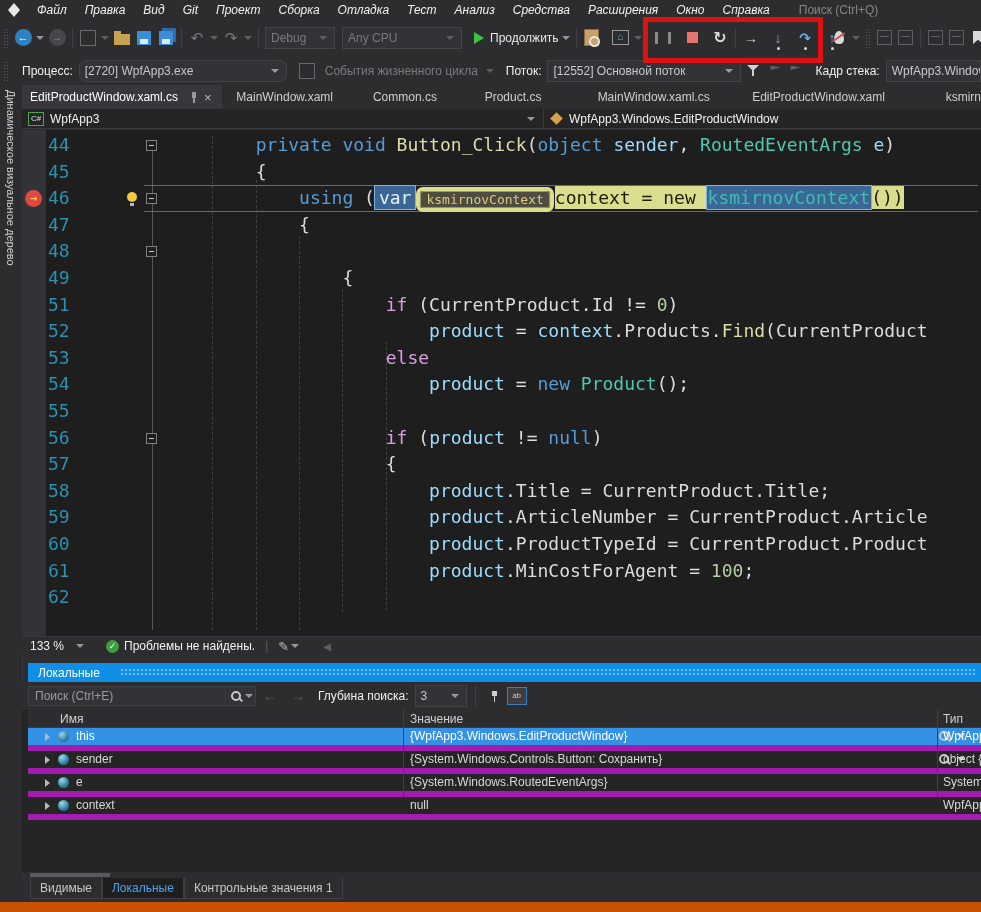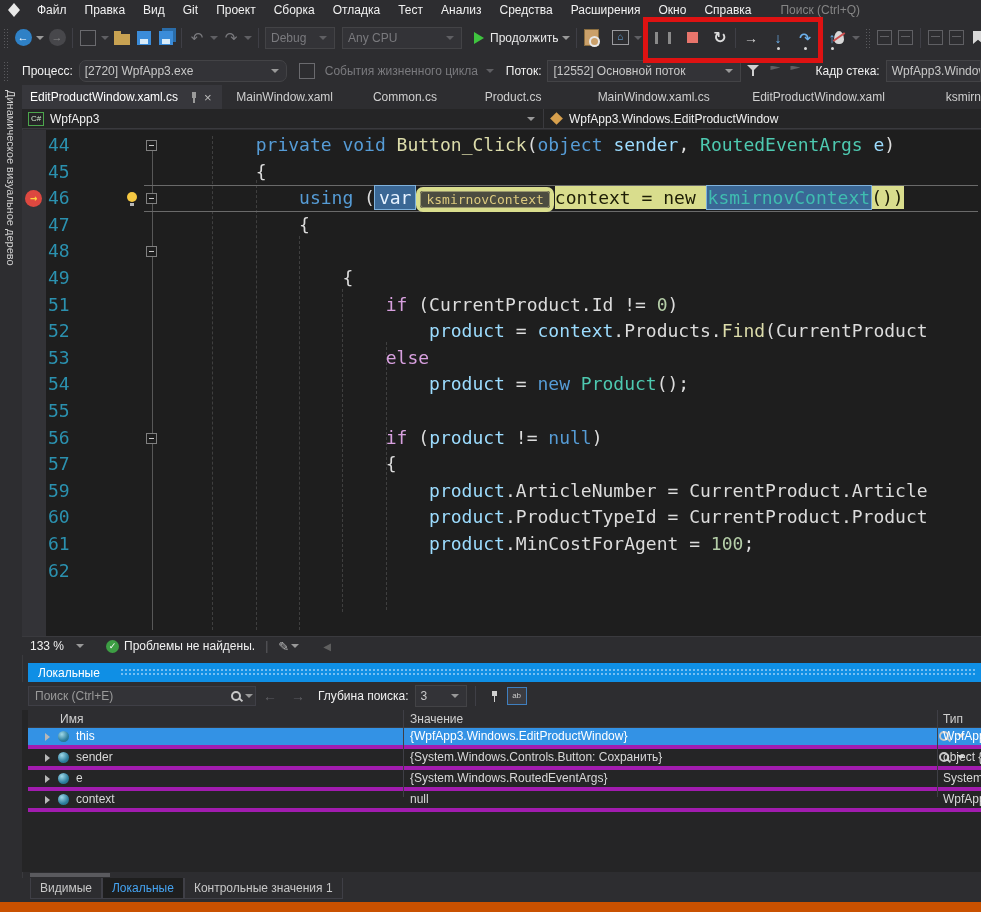--- a/index.html
+++ b/index.html
@@ -5,21 +5,21 @@
   html,body{margin:0;padding:0;background:#2d2d30;}
   body{position:relative;width:981px;height:912px;overflow:hidden;
        font-family:"Liberation Sans","DejaVu Sans",sans-serif;color:#f1f1f1;font-size:12px;}
   
   #menu-bar{position:absolute;top:0;left:0;right:0;height:19px;display:flex;align-items:center;background:#2d2d30;}
   .vs-logo{display:inline-flex;align-items:center;margin:0 8px 0 8px;}
   .vs-logo i{display:block;width:0;height:0;}
   .tri-l{border-top:7px solid transparent;border-bottom:7px solid transparent;border-left:6px solid #e8e8e8;}
   .tri-r{border-top:7px solid transparent;border-bottom:7px solid transparent;border-right:6px solid #e8e8e8;}
   #menu-items{display:flex;}
-  .menu-item{padding:3px 9px;color:#f1f1f1;white-space:nowrap;cursor:default;}
+  .menu-item{padding:3px 9px;color:#f1f1f1;white-space:nowrap;cursor:default;font-style:italic;}
   .menu-search{color:#858585;margin-left:20px;white-space:nowrap;}
   
   #toolbar{position:absolute;top:19px;left:0;right:0;height:37px;display:flex;align-items:center;background:#2d2d30;}
   .grip{width:6px;height:20px;margin:0 3px;background-image:radial-gradient(circle,#5a5a5e 1px,transparent 1px);background-size:3px 3px;}
   .tb-sep{width:1px;height:20px;background:#3f3f46;margin:0 4px;}
   .tb-btn{display:inline-flex;align-items:center;justify-content:center;height:24px;min-width:20px;margin:0 1px;}
   .circle-btn{width:17px;height:17px;border-radius:50%;display:flex;align-items:center;justify-content:center;font-size:11px;line-height:1;}
   .back{background:#2f81c6;color:#fff;}
   .fwd{background:#47474b;color:#8a8a8a;}
   .cdown{width:0;height:0;border-left:4px solid transparent;border-right:4px solid transparent;border-top:4px solid #999;display:inline-block;margin:0 2px;}
@@ -124,21 +124,21 @@
   .toolbar-icon{display:inline-flex;align-items:center;justify-content:center;width:22px;height:22px;}
   .pinicon{position:relative;width:12px;height:12px;}
   .pinicon:before{content:"";position:absolute;left:3px;top:1px;width:5px;height:5px;background:#d0d0d0;}
   .pinicon:after{content:"";position:absolute;left:5px;top:6px;width:1.5px;height:6px;background:#d0d0d0;}
   .types-toggle{width:18px;height:16px;border:1px solid #3f7fbf;background:#3c3c41;color:#c8c8c8;font-size:8px;line-height:15px;text-align:center;}
   #grid-bg{position:absolute;top:710px;left:22px;right:0;height:162px;background:#252526;}
   #grid-header{position:absolute;top:710px;left:28px;right:0;height:18px;background:#2d2d30;border-bottom:1px solid #3a3a3e;box-sizing:border-box;color:#cfcfcf;}
   #grid-header span{position:absolute;top:2px;}
   .colline{position:absolute;top:710px;width:1px;height:87px;background:#3f3f46;z-index:3;}
   #grid-rows{position:absolute;top:728px;left:28px;right:0;}
-  .grid-row{position:relative;height:17px;border-bottom:4px solid #a21caf;color:#d8d8d8;}
+  .grid-row{position:relative;height:17px;border-bottom:6px solid #a21caf;color:#d8d8d8;}
   .grid-row.selected{background:#3392e5;color:#fff;}
   .row-arrow{position:absolute;left:17px;top:5px;width:0;height:0;border-top:4px solid transparent;border-bottom:4px solid transparent;border-left:5px solid #b8b8b8;}
   .obj-icon{position:absolute;left:30px;top:3px;width:11px;height:11px;border-radius:50%;background:radial-gradient(circle at 35% 30%,#9fd8e8,#2e7f9e 60%,#1d5d77);}
   .row-name{position:absolute;left:48px;top:1px;}
   .row-value{position:absolute;left:382px;top:1px;white-space:nowrap;}
   .row-type{position:absolute;left:915px;top:1px;white-space:nowrap;}
   .row-mag{position:absolute;right:30px;top:2px;}
   .row-mag-caret{position:absolute;right:16px;top:6px;width:0;height:0;border-left:4px solid transparent;border-right:4px solid transparent;border-top:4px solid #d0d0d0;}
   #hscroll-thumb{position:absolute;top:873px;left:30px;width:80px;height:4px;background:#5a5a5e;}
   
@@ -351,20 +351,21 @@
       <div class="code-line"><span class="line-num">47</span><span class="code-text"><span class="tk-ws">            </span><span class="tk-plain">{</span></span></div>
       <div class="code-line"><span class="line-num">48</span><span class="fold"></span></div>
       <div class="code-line"><span class="line-num">49</span><span class="code-text"><span class="tk-ws">                </span><span class="tk-plain">{</span></span></div>
       <div class="code-line"><span class="line-num">51</span><span class="code-text"><span class="tk-ws">                    </span><span class="tk-ctrl">if</span><span class="tk-plain"> (CurrentProduct.Id != </span><span class="tk-num">0</span><span class="tk-plain">)</span></span></div>
       <div class="code-line"><span class="line-num">52</span><span class="code-text"><span class="tk-ws">                        </span><span class="tk-var">product</span><span class="tk-plain"> = </span><span class="tk-var">context</span><span class="tk-plain">.Products.</span><span class="tk-method">Find</span><span class="tk-plain">(CurrentProduct</span></span></div>
       <div class="code-line"><span class="line-num">53</span><span class="code-text"><span class="tk-ws">                    </span><span class="tk-ctrl">else</span></span></div>
       <div class="code-line"><span class="line-num">54</span><span class="code-text"><span class="tk-ws">                        </span><span class="tk-var">product</span><span class="tk-plain"> = </span><span class="tk-kw">new</span><span class="tk-plain"> </span><span class="tk-type">Product</span><span class="tk-plain">();</span></span></div>
       <div class="code-line"><span class="line-num">55</span><span class="code-text"></span></div>
       <div class="code-line"><span class="line-num">56</span><span class="fold"></span><span class="code-text"><span class="tk-ws">                    </span><span class="tk-ctrl">if</span><span class="tk-plain"> (</span><span class="tk-var">product</span><span class="tk-plain"> != </span><span class="tk-kw">null</span><span class="tk-plain">)</span></span></div>
       <div class="code-line"><span class="line-num">57</span><span class="code-text"><span class="tk-ws">                    </span><span class="tk-plain">{</span></span></div>
+      <div class="code-line"><span class="line-num">58</span><span class="code-text"><span class="tk-ws">                        </span><span class="tk-var">product</span><span class="tk-plain">.Title = CurrentProduct.Title;</span></span></div>
       <div class="code-line"><span class="line-num">59</span><span class="code-text"><span class="tk-ws">                        </span><span class="tk-var">product</span><span class="tk-plain">.ArticleNumber = CurrentProduct.Article</span></span></div>
       <div class="code-line"><span class="line-num">60</span><span class="code-text"><span class="tk-ws">                        </span><span class="tk-var">product</span><span class="tk-plain">.ProductTypeId = CurrentProduct.Product</span></span></div>
       <div class="code-line"><span class="line-num">61</span><span class="code-text"><span class="tk-ws">                        </span><span class="tk-var">product</span><span class="tk-plain">.MinCostForAgent = </span><span class="tk-num">100</span><span class="tk-plain">;</span></span></div>
       <div class="code-line"><span class="line-num">62</span><span class="code-text"></span></div>
     </div>
 </div>
 
 <div id="editor-status">
   <span style="margin-left:8px;">133 %</span>
   <span class="cdown" style="margin-left:12px;"></span>

